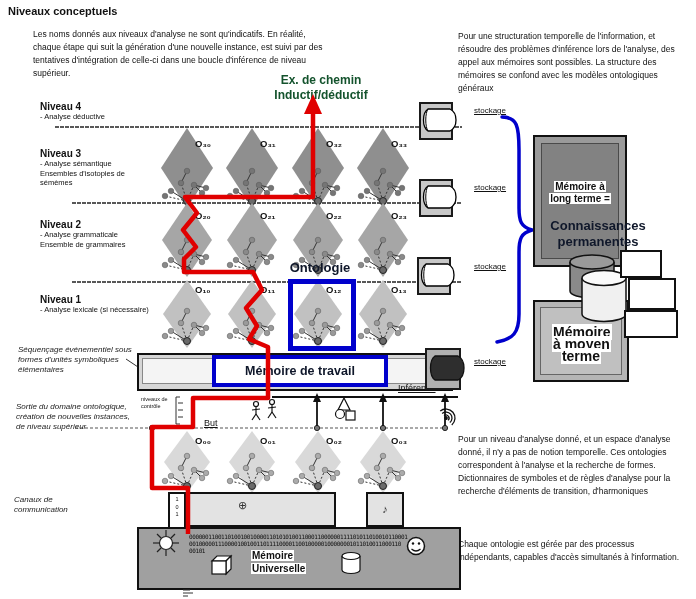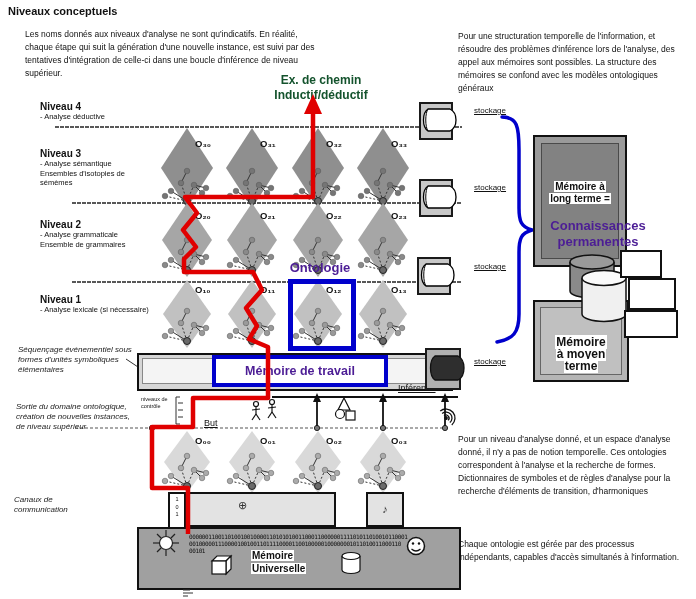--- a/index.html
+++ b/index.html
@@ -8,21 +8,21 @@
   .abs{position:absolute;}
   svg.layer{position:absolute;left:0;top:0;width:696px;height:599px;}
   #bgsvg{z-index:1;} #midsvg{z-index:3;} #redsvg{z-index:5;pointer-events:none;}
   .z2{z-index:2;}
   .para{font-size:8.5px;line-height:13px;}
   .lvlname{font-size:10px;font-weight:bold;}
   .lvldesc{font-size:7.5px;line-height:9.5px;}
   .ital{font-style:italic;font-size:8px;line-height:10px;color:#222;}
   .stock{font-size:8px;text-decoration:underline;}
   .olabel{font-size:9.5px;font-weight:bold;width:34px;}
-  .blue{color:#4c1d95;}
+  .blue{color:#0f172a;}
   .red{color:#14532d;}
   .hl{background:#fff;-webkit-box-decoration-break:clone;box-decoration-break:clone;padding:0 1px;}
   .bits{font-family:"DejaVu Sans Mono",monospace;font-size:6px;line-height:7px;letter-spacing:-0.4px;color:#101010;}
   .pre{white-space:pre-line;}
 </style>
 </head>
 <body>
 
 <div id="canvas">
 
@@ -384,21 +384,21 @@
           <circle cx="398" cy="478" r="2.8" fill="#ababab" stroke="#555" stroke-width="0.5"></circle>
           <circle cx="361" cy="481" r="2.8" fill="#ababab" stroke="#555" stroke-width="0.5"></circle>
           <circle cx="402" cy="473" r="2.8" fill="#ababab" stroke="#555" stroke-width="0.5"></circle>
           <circle cx="383" cy="486" r="3.5" fill="#6a6a6a" stroke="#222" stroke-width="1"></circle>
         </g>
       </g>
   </svg>
 
   <div class="abs z2" style="left:8px;top:5px;font-size:11px;font-weight:bold;">Niveaux conceptuels</div>
 
-  <div class="abs z2 para" style="left:25px;top:28px;width:292px;">Les noms donnés aux niveaux d'analyse ne sont qu'indicatifs. En réalité, chaque étape qui suit la génération d'une nouvelle instance, est suivi par des tentatives d'intégration de celle-ci dans une boucle d'inférence de niveau supérieur.</div>
+  <div class="abs z2 para" style="left:33px;top:28px;width:292px;">Les noms donnés aux niveaux d'analyse ne sont qu'indicatifs. En réalité, chaque étape qui suit la génération d'une nouvelle instance, est suivi par des tentatives d'intégration de celle-ci dans une boucle d'inférence de niveau supérieur.</div>
   <div class="abs z2 para" style="left:458px;top:30px;width:228px;">Pour une structuration temporelle de l'information, et résoudre des problèmes d'inférence lors de l'analyse, des appel aux mémoires sont possibles. La structure des mémoires se confond avec les modèles ontologiques généraux</div>
 
   <div class="abs z2 red" style="left:246px;top:73px;width:150px;text-align:center;font-weight:bold;font-size:12px;">Ex. de chemin</div>
   <div class="abs z2 red" style="left:246px;top:88px;width:150px;text-align:center;font-weight:bold;font-size:12px;">Inductif/déductif</div>
 
   <div class="abs z2" style="left:40px;top:101px;">
     <div class="lvlname">Niveau 4</div>
     <div class="lvldesc">- Analyse déductive</div>
   </div>
   <div class="abs z2" style="left:40px;top:148px;width:112px;">
@@ -454,21 +454,21 @@
   <span class="abs z2" style="left:398px;top:383px;font-size:9px;text-decoration:underline;">Inférence</span>
   <div class="abs z2" style="left:141px;top:396px;width:33px;font-size:5.5px;line-height:7px;">niveaux de contrôle</div>
 
   <div class="abs z2" style="left:533px;top:135px;width:90px;height:128px;background:#9a9a9a;border:2px solid #111;">
     <div style="position:absolute;left:6px;top:6px;right:6px;bottom:6px;background:#828282;border:1px solid #4a4a4a;"></div>
     <div style="position:absolute;left:50%;transform:translateX(-50%);top:44px;width:64px;text-align:center;font-weight:bold;font-size:10px;line-height:12px;"><span class="hl">Mémoire à long terme =</span></div>
   </div>
   <div class="abs z2 blue" style="left:522px;top:218px;width:152px;text-align:center;font-weight:bold;font-size:13px;line-height:16px;">Connaissances permanentes</div>
   <div class="abs z2" style="left:533px;top:300px;width:92px;height:78px;background:#b5b5b5;border:2px solid #111;">
     <div style="position:absolute;left:5px;top:5px;right:5px;bottom:5px;background:#c0c0c0;border:1px solid #666;"></div>
-    <div style="position:absolute;left:50%;transform:translateX(-50%);top:24px;width:58px;text-align:center;font-weight:bold;font-size:12px;line-height:12px;margin-top:10px;"><span class="hl">Mémoire à moyen terme</span></div>
+    <div style="position:absolute;left:50%;transform:translateX(-50%);top:24px;width:58px;text-align:center;font-weight:bold;font-size:14px;line-height:12px;"><span class="hl">Mémoire à moyen terme</span></div>
   </div>
 
   <div class="abs z2 para" style="left:458px;top:433px;width:232px;">Pour un niveau d'analyse donné, et un espace d'analyse donné, il n'y a pas de notion temporelle. Ces ontologies correspondent à l'analyse et la recherche de formes. Dictionnaires de symboles et de règles d'analyse pour la recherche d'éléments de transition, d'harmoniques</div>
   <div class="abs z2 para" style="left:458px;top:538px;width:232px;">Chaque ontologie est gérée par des processus indépendants, capables d'accès simultanés à l'information.</div>
 
   <div class="abs z2 pre" style="left:168px;top:492px;width:14px;height:31px;background:#fff;border:2px solid #111;font-size:5.5px;line-height:7.5px;text-align:center;padding-top:2px;">1
 0
 1</div>
   <div class="abs z2" style="left:184px;top:492px;width:148px;height:31px;background:#e3e3e3;border:2px solid #111;">
     <span style="position:absolute;left:52px;top:5px;font-size:11px;color:#333;">⊕</span>

